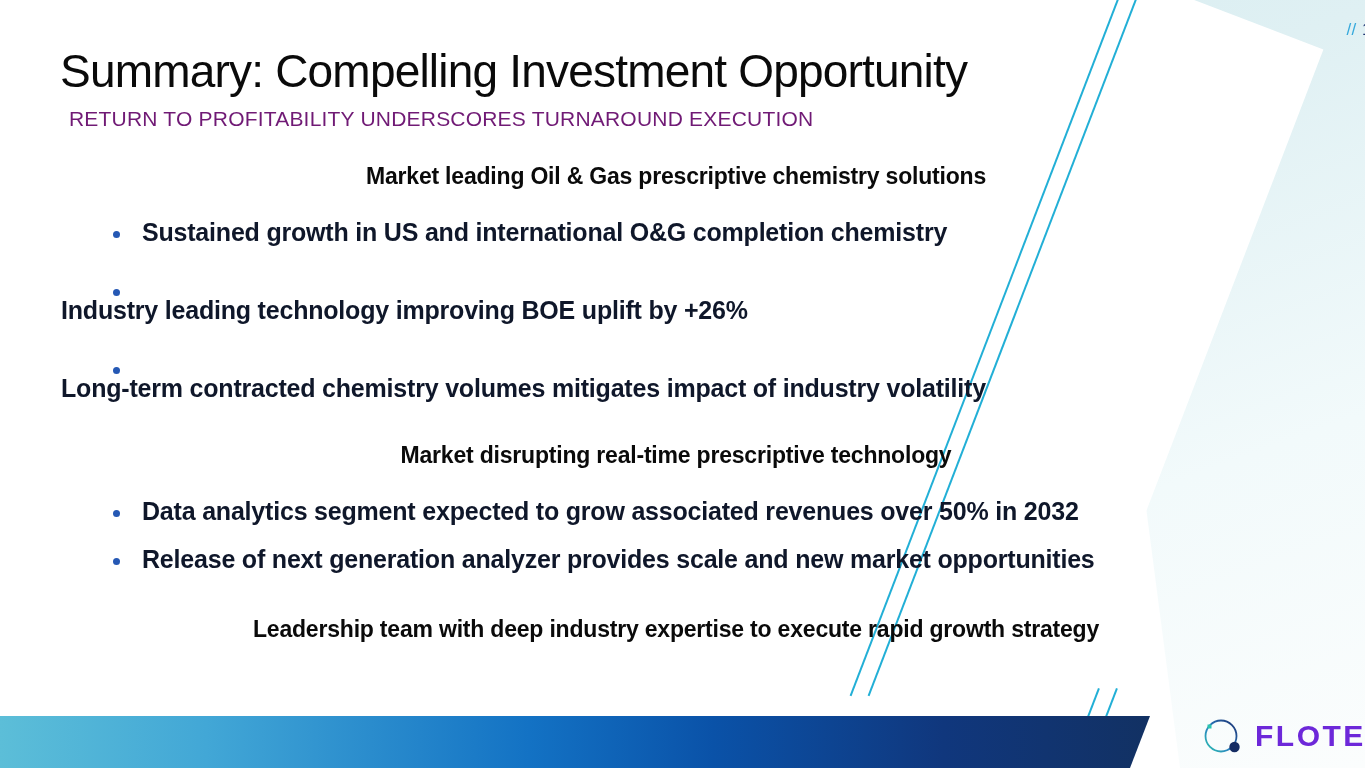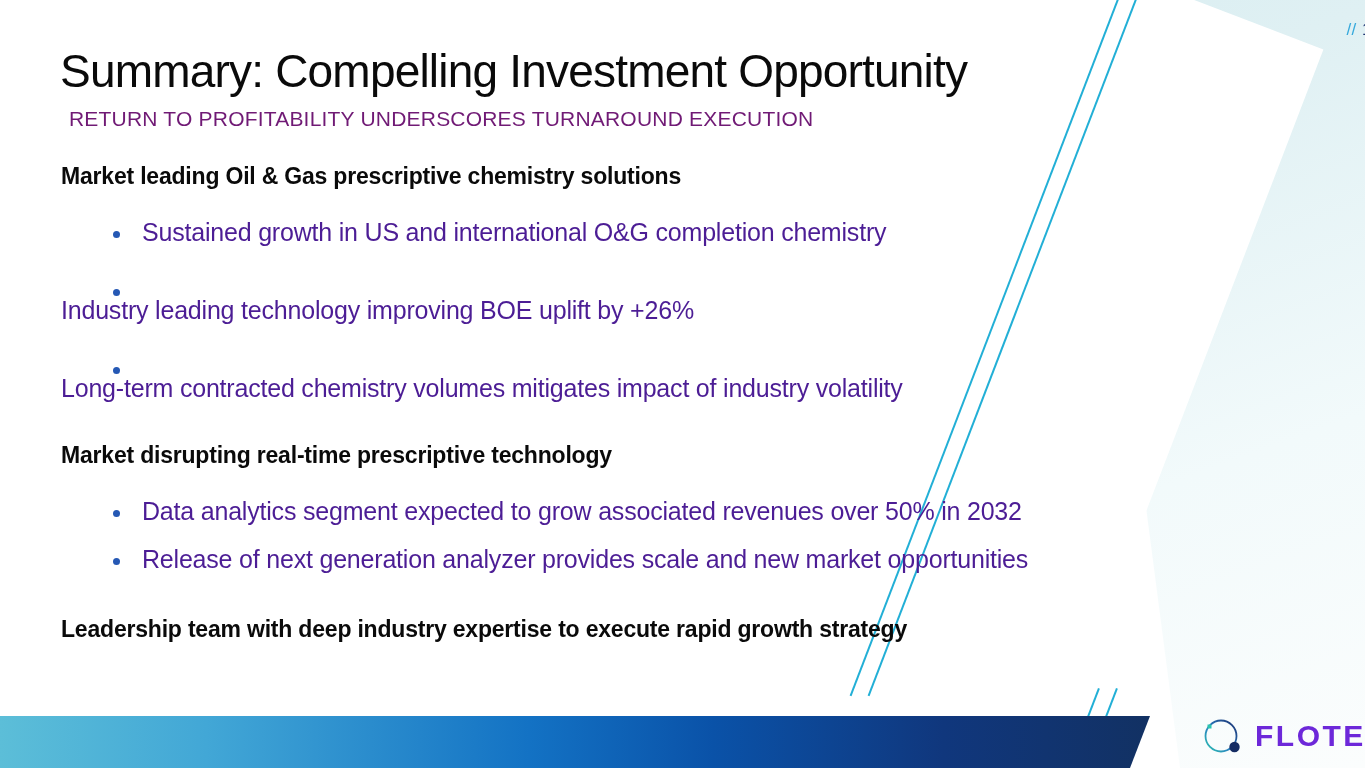--- a/index.html
+++ b/index.html
@@ -113,20 +113,21 @@
     letter-spacing: 0.2px;
     white-space: nowrap;
   }
 
   
   .body-area {
     position: absolute;
     top: 163px;
     left: 61px;
     width: 1230px;
+    text-align: center;
   }
   .section-head {
     font-size: 23px;
     font-weight: bold;
     color: #0A0A0A;
     letter-spacing: -0.2px;
     white-space: nowrap;
   }
   .bullet-list {
     list-style: none;
@@ -143,22 +144,22 @@
     width: 7px;
     height: 7px;
     border-radius: 50%;
     background: #2558B4;
     margin-top: 13px;
     margin-left: 52px;
     margin-right: 22px;
   }
   .bullet-text {
     font-size: 25px;
-    color: #4c1d95;
-    font-weight: 400;
+    color: #0f172a;
+    font-weight: 700;
     letter-spacing: -0.2px;
     line-height: 1.15;
   }
 
   
   .sec-1-head { margin-top: 0px; }
   .sec-1-bullets { margin-top: 28px; }
   .sec-1-bullets .bullet-row + .bullet-row { margin-top: 29px; flex-direction: column; }
   .sec-2-head { margin-top: 40px; }
   .sec-2-bullets { margin-top: 28px; }

